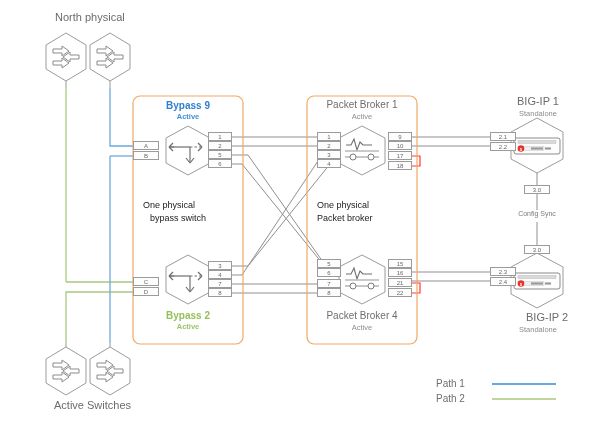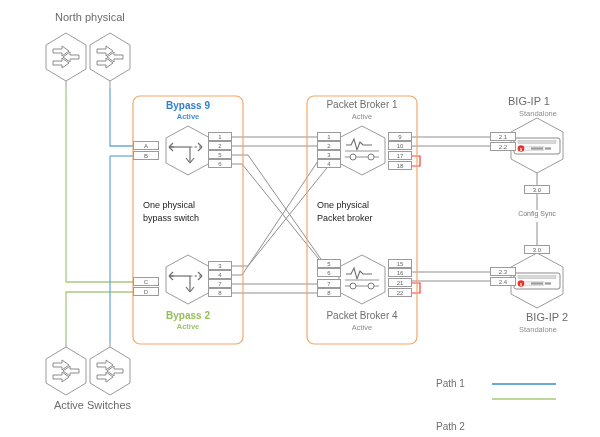--- a/index.html
+++ b/index.html
@@ -191,25 +191,25 @@
 
 <div class="lbl green-t" style="left:158px;top:311px;width:60px;">Bypass 2</div>
 <div class="lbl green-s" style="left:158px;top:323px;width:60px;">Active</div>
 
 <div class="lbl title-gray" style="left:312px;top:100px;width:100px;">Packet Broker 1</div>
 <div class="lbl sub-gray" style="left:312px;top:113px;width:100px;">Active</div>
 <div class="lbl title-gray" style="left:312px;top:311px;width:100px;">Packet Broker 4</div>
 <div class="lbl sub-gray" style="left:312px;top:324px;width:100px;">Active</div>
 
 <div class="lbl black-t" style="left:143px;top:199px;width:90px;">One physical</div>
-<div class="lbl black-t" style="left:143px;top:212px;width:90px;">bypass switch</div>
+<div class="lbl black-t" style="left:150px;top:212px;width:90px;">bypass switch</div>
 <div class="lbl black-t" style="left:317px;top:199px;width:90px;">One physical</div>
 <div class="lbl black-t" style="left:317px;top:212px;width:90px;">Packet broker</div>
 
-<div class="lbl big-gray" style="left:508px;top:96px;width:60px;">BIG-IP 1</div>
+<div class="lbl big-gray" style="left:508px;top:96px;width:60px;text-align:center;">BIG-IP 1</div>
 <div class="lbl sub-gray" style="left:508px;top:110px;width:60px;">Standalone</div>
 <div class="lbl big-gray" style="left:508px;top:312px;width:60px;text-align:right;">BIG-IP 2</div>
 <div class="lbl sub-gray" style="left:508px;top:326px;width:60px;">Standalone</div>
 
 <div class="lbl cfg" style="left:512px;top:210px;width:50px;">Config Sync</div>
 
 <div class="portbox" style="left:133px;top:141px;width:26px;">A</div>
 <div class="portbox" style="left:133px;top:151px;width:26px;">B</div>
 
 <div class="portbox" style="left:208px;top:132px;width:24px;">1</div>
@@ -247,13 +247,13 @@
 
 <div class="portbox" style="left:490px;top:132px;width:26px;">2.1</div>
 <div class="portbox" style="left:490px;top:142px;width:26px;">2.2</div>
 <div class="portbox" style="left:524px;top:185px;width:26px;">3.0</div>
 
 <div class="portbox" style="left:490px;top:267px;width:26px;">2.3</div>
 <div class="portbox" style="left:490px;top:277px;width:26px;">2.4</div>
 <div class="portbox" style="left:524px;top:245px;width:26px;">3.0</div>
 
 <div class="lbl legend-t" style="left:436px;top:379px;">Path 1</div>
-<div class="lbl legend-t" style="left:436px;top:394px;margin-top:28px;">Path 2</div>
+<div class="lbl legend-t" style="left:436px;top:394px;">Path 2</div>
 
 </body></html>

